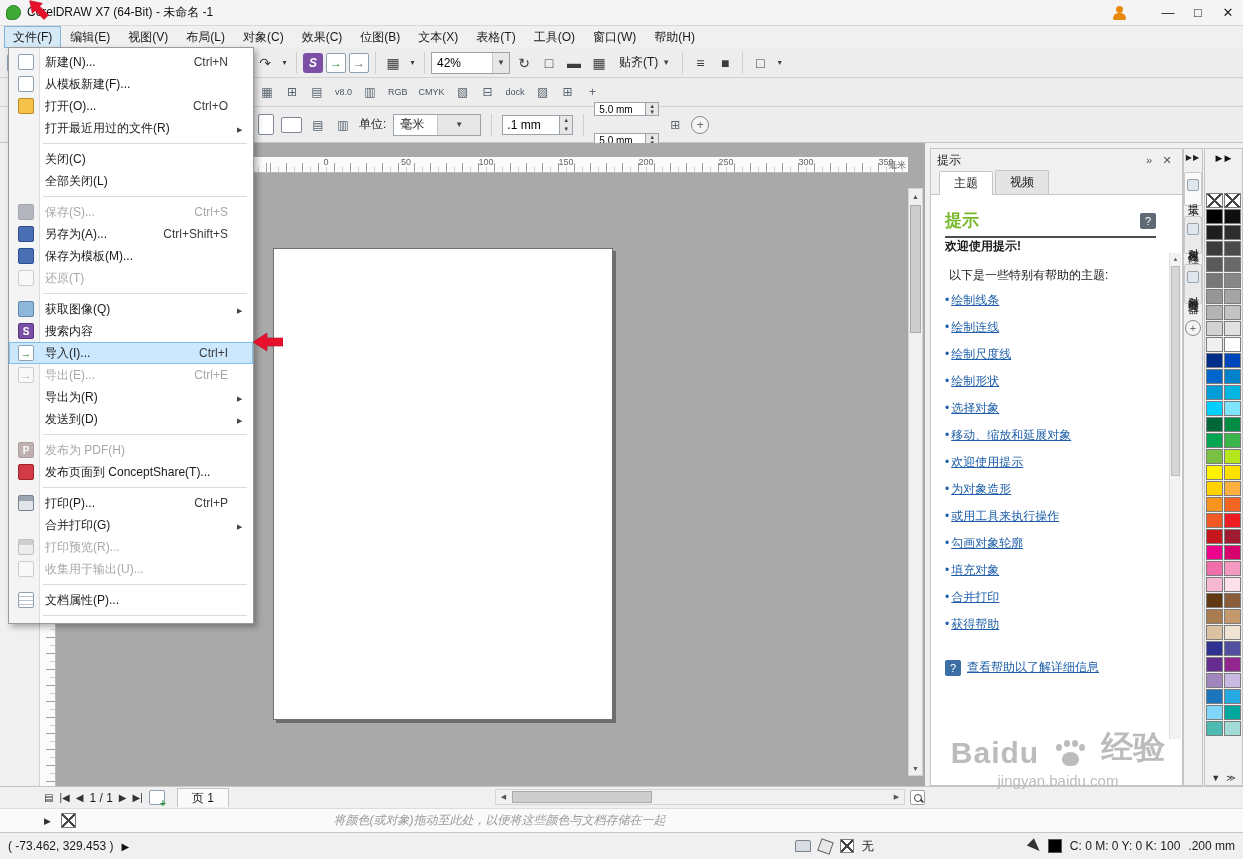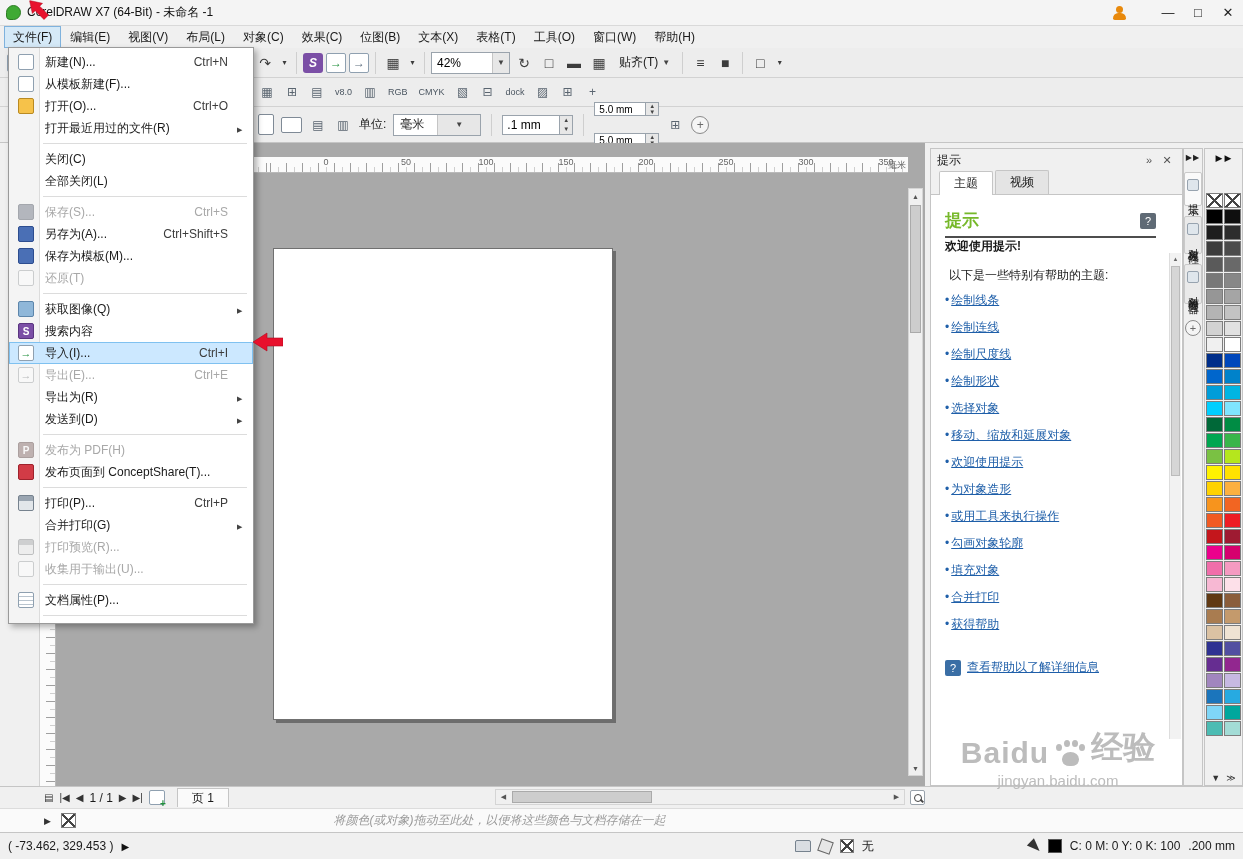--- a/index.html
+++ b/index.html
@@ -164,21 +164,21 @@
   .pdf-icon::after{content:"P";position:absolute;inset:0;display:flex;align-items:center;justify-content:center;color:#fff;font-size:10px;font-weight:bold}
   .conceptshare-icon{background:#d23b46;border-color:#9e222c}
   .print-icon,.print-preview-icon{background:linear-gradient(#9aa5b1 0 35%,#e2e6ea 35%);border-color:#76828e}
   .document-properties-icon{background:repeating-linear-gradient(#fff 0 3px,#b9c4ce 3px 4px)}
   .exit-icon::after{content:"→";position:absolute;inset:0;display:flex;align-items:center;justify-content:center;color:#333;font-weight:bold;font-size:11px}
 
   
   .arrow-import{position:absolute;left:253px;top:332px;width:30px;height:20px;z-index:60}
   .arrow-title{position:absolute;left:26px;top:1px;width:24px;height:16px;z-index:60;transform:rotate(45deg)}
   .watermark{position:absolute;left:933px;top:726px;width:250px;z-index:30;color:#bcbcbc;pointer-events:none}
-  .wm-row{display:flex;align-items:flex-end;gap:6px;justify-content:center}
+  .wm-row{display:flex;align-items:flex-end;gap:16px;justify-content:center}
   .wm-brand{font-size:30px;font-weight:bold;letter-spacing:1px}
   .wm-paw{width:30px;height:30px;position:relative}
   .wm-paw::before{content:"";position:absolute;left:7px;top:12px;width:17px;height:14px;border-radius:50% 50% 45% 45%;background:#bcbcbc}
   .wm-paw::after{content:"";position:absolute;left:1px;top:4px;width:6px;height:7px;border-radius:50%;background:#bcbcbc;box-shadow:8px -4px 0 #bcbcbc,16px -4px 0 #bcbcbc,23px 0 0 #bcbcbc}
   .wm-cn{font-size:32px;font-weight:bold}
   .wm-url{text-align:center;font-size:15px;margin-top:2px}
 </style>
 </head>
 <body>
 

